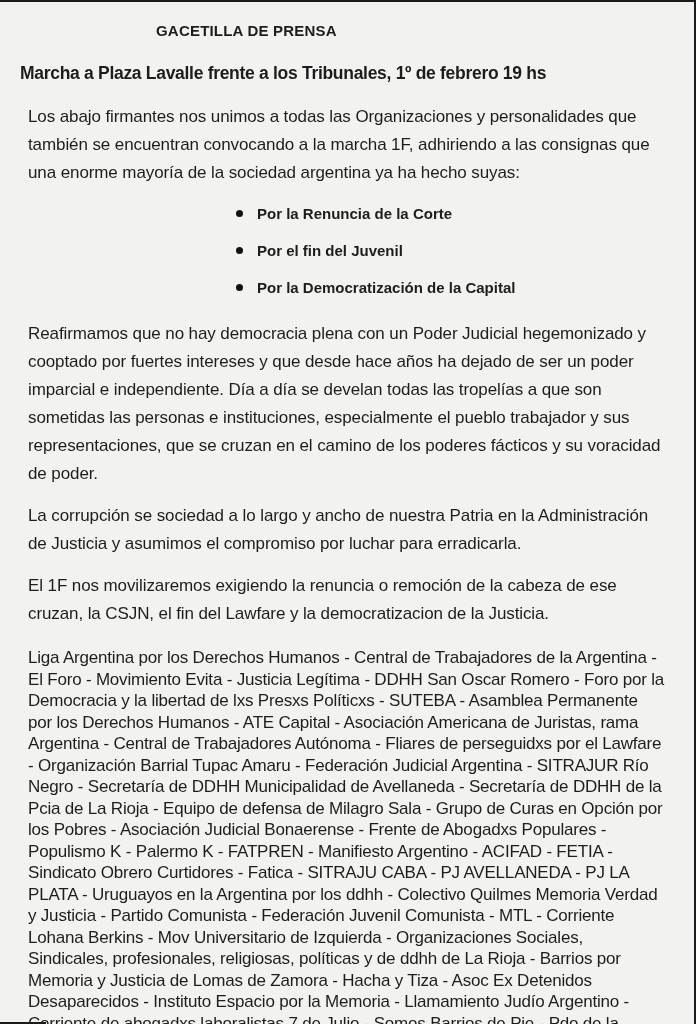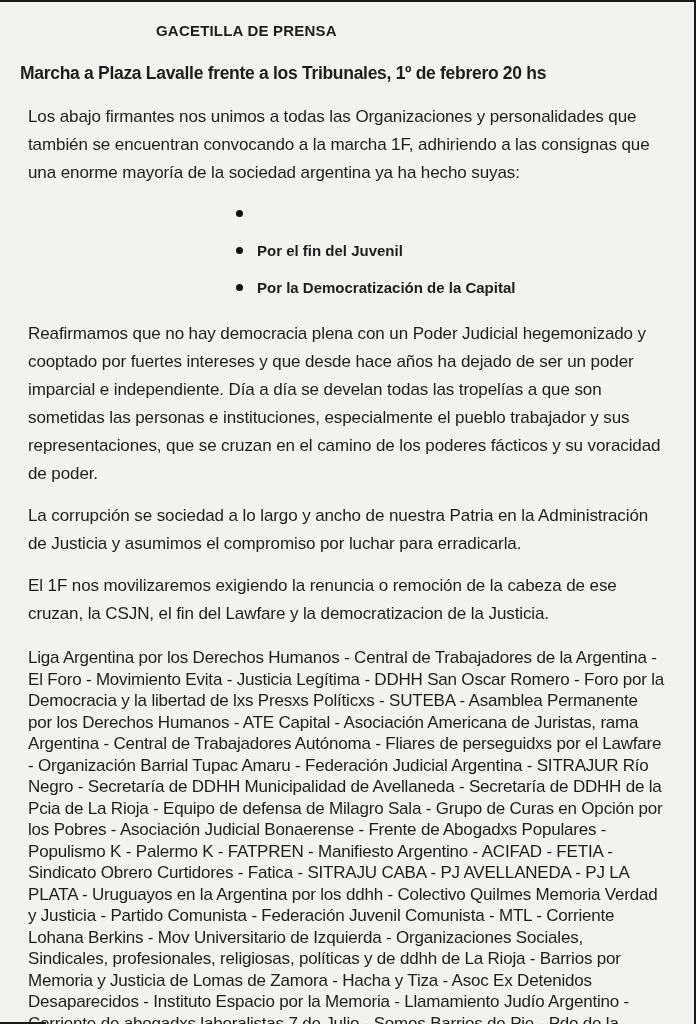--- a/index.html
+++ b/index.html
@@ -77,27 +77,28 @@
 <body style="background: rgb(242, 242, 240); color: rgb(29, 29, 29);">
 
 <div class="edge edge-top"></div>
 <div class="edge edge-right"></div>
 <div class="edge edge-bottom-left"></div>
 
 <div class="page">
 
   <div class="kicker">GACETILLA DE PRENSA</div>
 
-  <div class="title">Marcha a Plaza Lavalle frente a los Tribunales, 1º de febrero 20 hs</div>
+  <div class="title">Marcha a Plaza Lavalle frente a los Tribunales, 1º de febrero 19 hs</div>
 
   <p class="body-par first">Los abajo firmantes nos unimos a todas las Organizaciones y personalidades que también se encuentran convocando a la marcha 1F, adhiriendo a las consignas que una enorme mayoría de la sociedad argentina ya ha hecho suyas:</p>
 
   <ul class="demands">
       <li>
       <span class="bullet-dot"></span>
+      <span>Por la Renuncia de la Corte</span>
     </li>
       <li>
       <span class="bullet-dot"></span>
       <span>Por el fin del Juvenil</span>
     </li>
       <li>
       <span class="bullet-dot"></span>
       <span>Por la Democratización de la Capital</span>
     </li>
     </ul>

